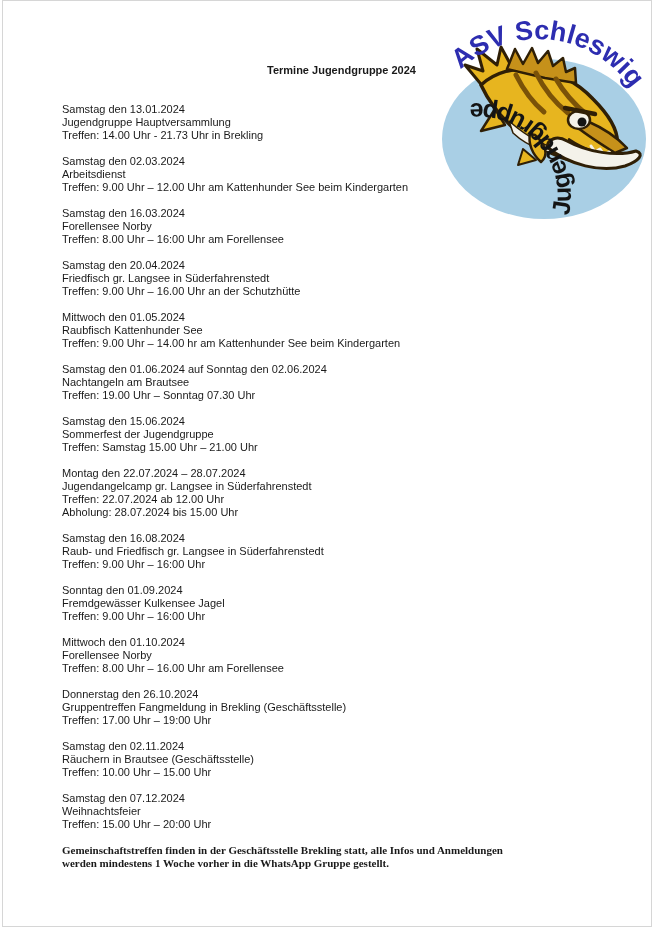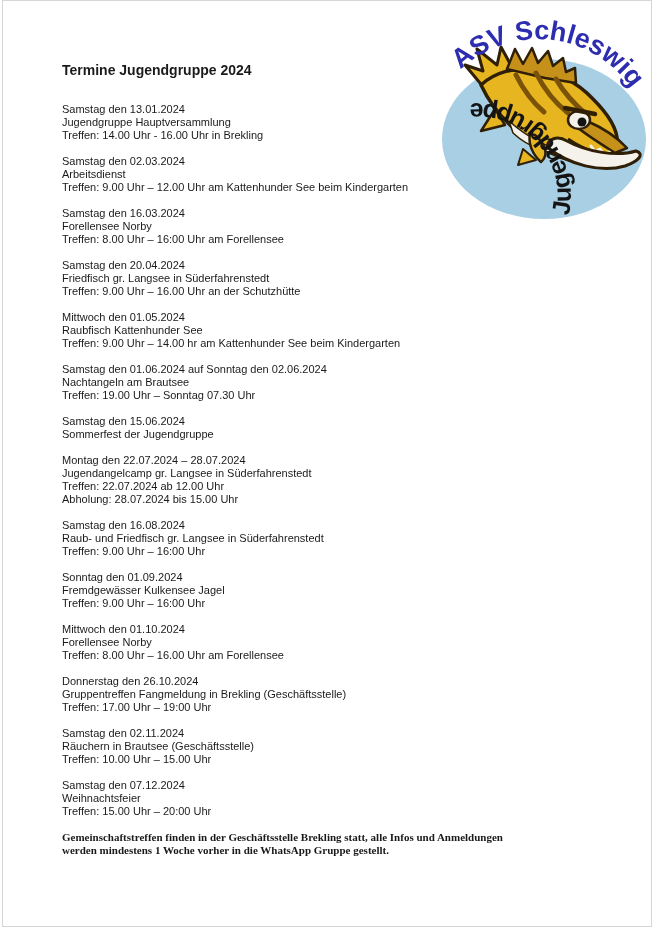--- a/index.html
+++ b/index.html
@@ -11,21 +11,21 @@
   .page {
     position: absolute; left: 2px; top: 0; width: 650px; height: 927px;
     background: #ffffff; border: 1px solid #d6d6d6; box-sizing: border-box;
     overflow: hidden;
   }
   .content {
     position: absolute; left: 0; top: 0; width: 100%;
     padding: 63px 30px 0 59px; box-sizing: border-box;
     font-size: 11px; line-height: 13px; color: #1a1a1a;
   }
-  .doc-title { font-weight: bold; margin: 0 0 26px 0; font-size: 14px; line-height: 13px; }
+  .doc-title { font-weight: bold; margin: 0 0 26px 0; font-size: 11px; line-height: 13px; text-align: center; }
   .event { margin: 0 0 13px 0; }
   .event .date { font-weight: normal; }
   .event .etitle { font-weight: normal; }
   .footer { font-weight: bold; margin-top: 13px; font-family: Liberation Serif, serif; }
   .logo {
     position: absolute; top: 2px; right: 0; width: 232px; height: 228px;
   }
   .logo-text { font-family: "Liberation Sans", sans-serif; font-weight: bold; }
 </style>
 </head>
@@ -86,21 +86,21 @@
   </svg>
 
   <div class="content">
     <h1 class="doc-title">Termine Jugendgruppe 2024</h1>
 
     <div id="events">
     <div class="event">
       <div class="date">Samstag den 13.01.2024</div>
       <div class="etitle">Jugendgruppe Hauptversammlung</div>
       <div>
-            <div class="detail">Treffen: 14.00 Uhr - 16.00 Uhr in Brekling</div>
+            <div class="detail">Treffen: 14.00 Uhr - 21.73 Uhr in Brekling</div>
           </div>
     </div>
 
     <div class="event">
       <div class="date">Samstag den 02.03.2024</div>
       <div class="etitle">Arbeitsdienst</div>
       <div>
             <div class="detail">Treffen: 9.00 Uhr – 12.00 Uhr am Kattenhunder See beim Kindergarten</div>
           </div>
     </div>
@@ -133,20 +133,23 @@
       <div class="date">Samstag den 01.06.2024 auf Sonntag den 02.06.2024</div>
       <div class="etitle">Nachtangeln am Brautsee</div>
       <div>
             <div class="detail">Treffen: 19.00 Uhr – Sonntag 07.30 Uhr</div>
           </div>
     </div>
 
     <div class="event">
       <div class="date">Samstag den 15.06.2024</div>
       <div class="etitle">Sommerfest der Jugendgruppe</div>
+      <div>
+            <div class="detail">Treffen: Samstag 15.00 Uhr – 21.00 Uhr</div>
+          </div>
     </div>
 
     <div class="event">
       <div class="date">Montag den 22.07.2024 – 28.07.2024</div>
       <div class="etitle">Jugendangelcamp gr. Langsee in Süderfahrenstedt</div>
       <div>
             <div class="detail">Treffen: 22.07.2024 ab 12.00 Uhr</div>
             <div class="detail">Abholung: 28.07.2024 bis 15.00 Uhr</div>
           </div>
     </div>

